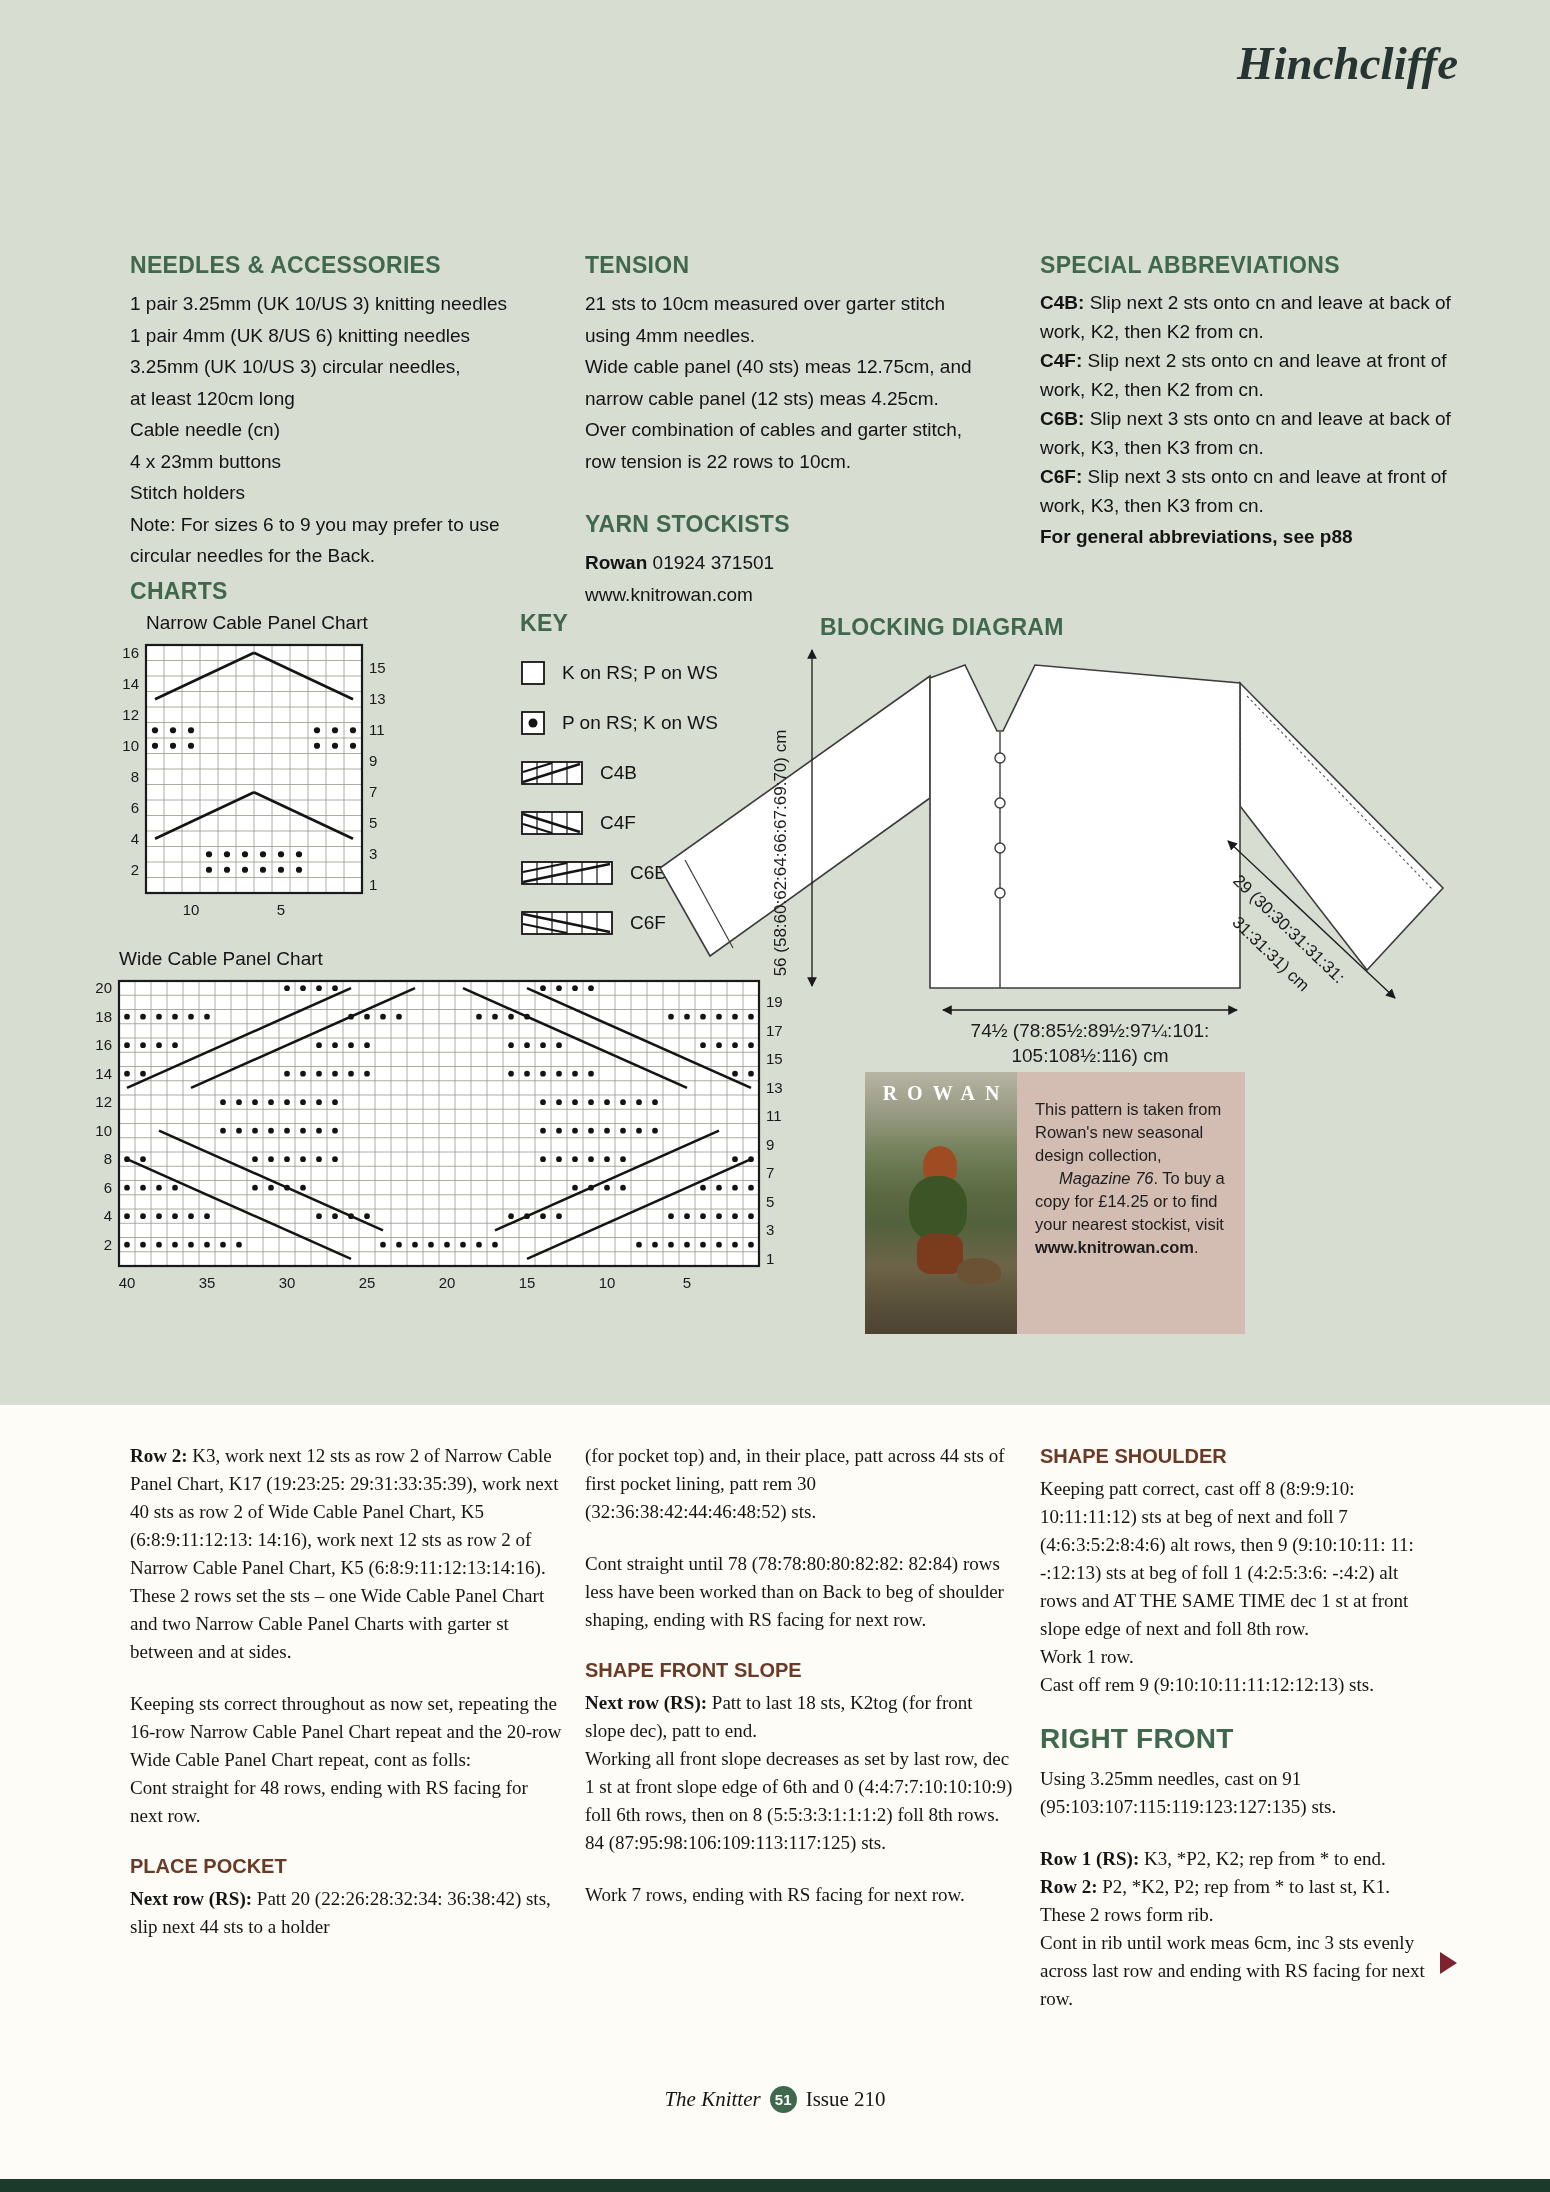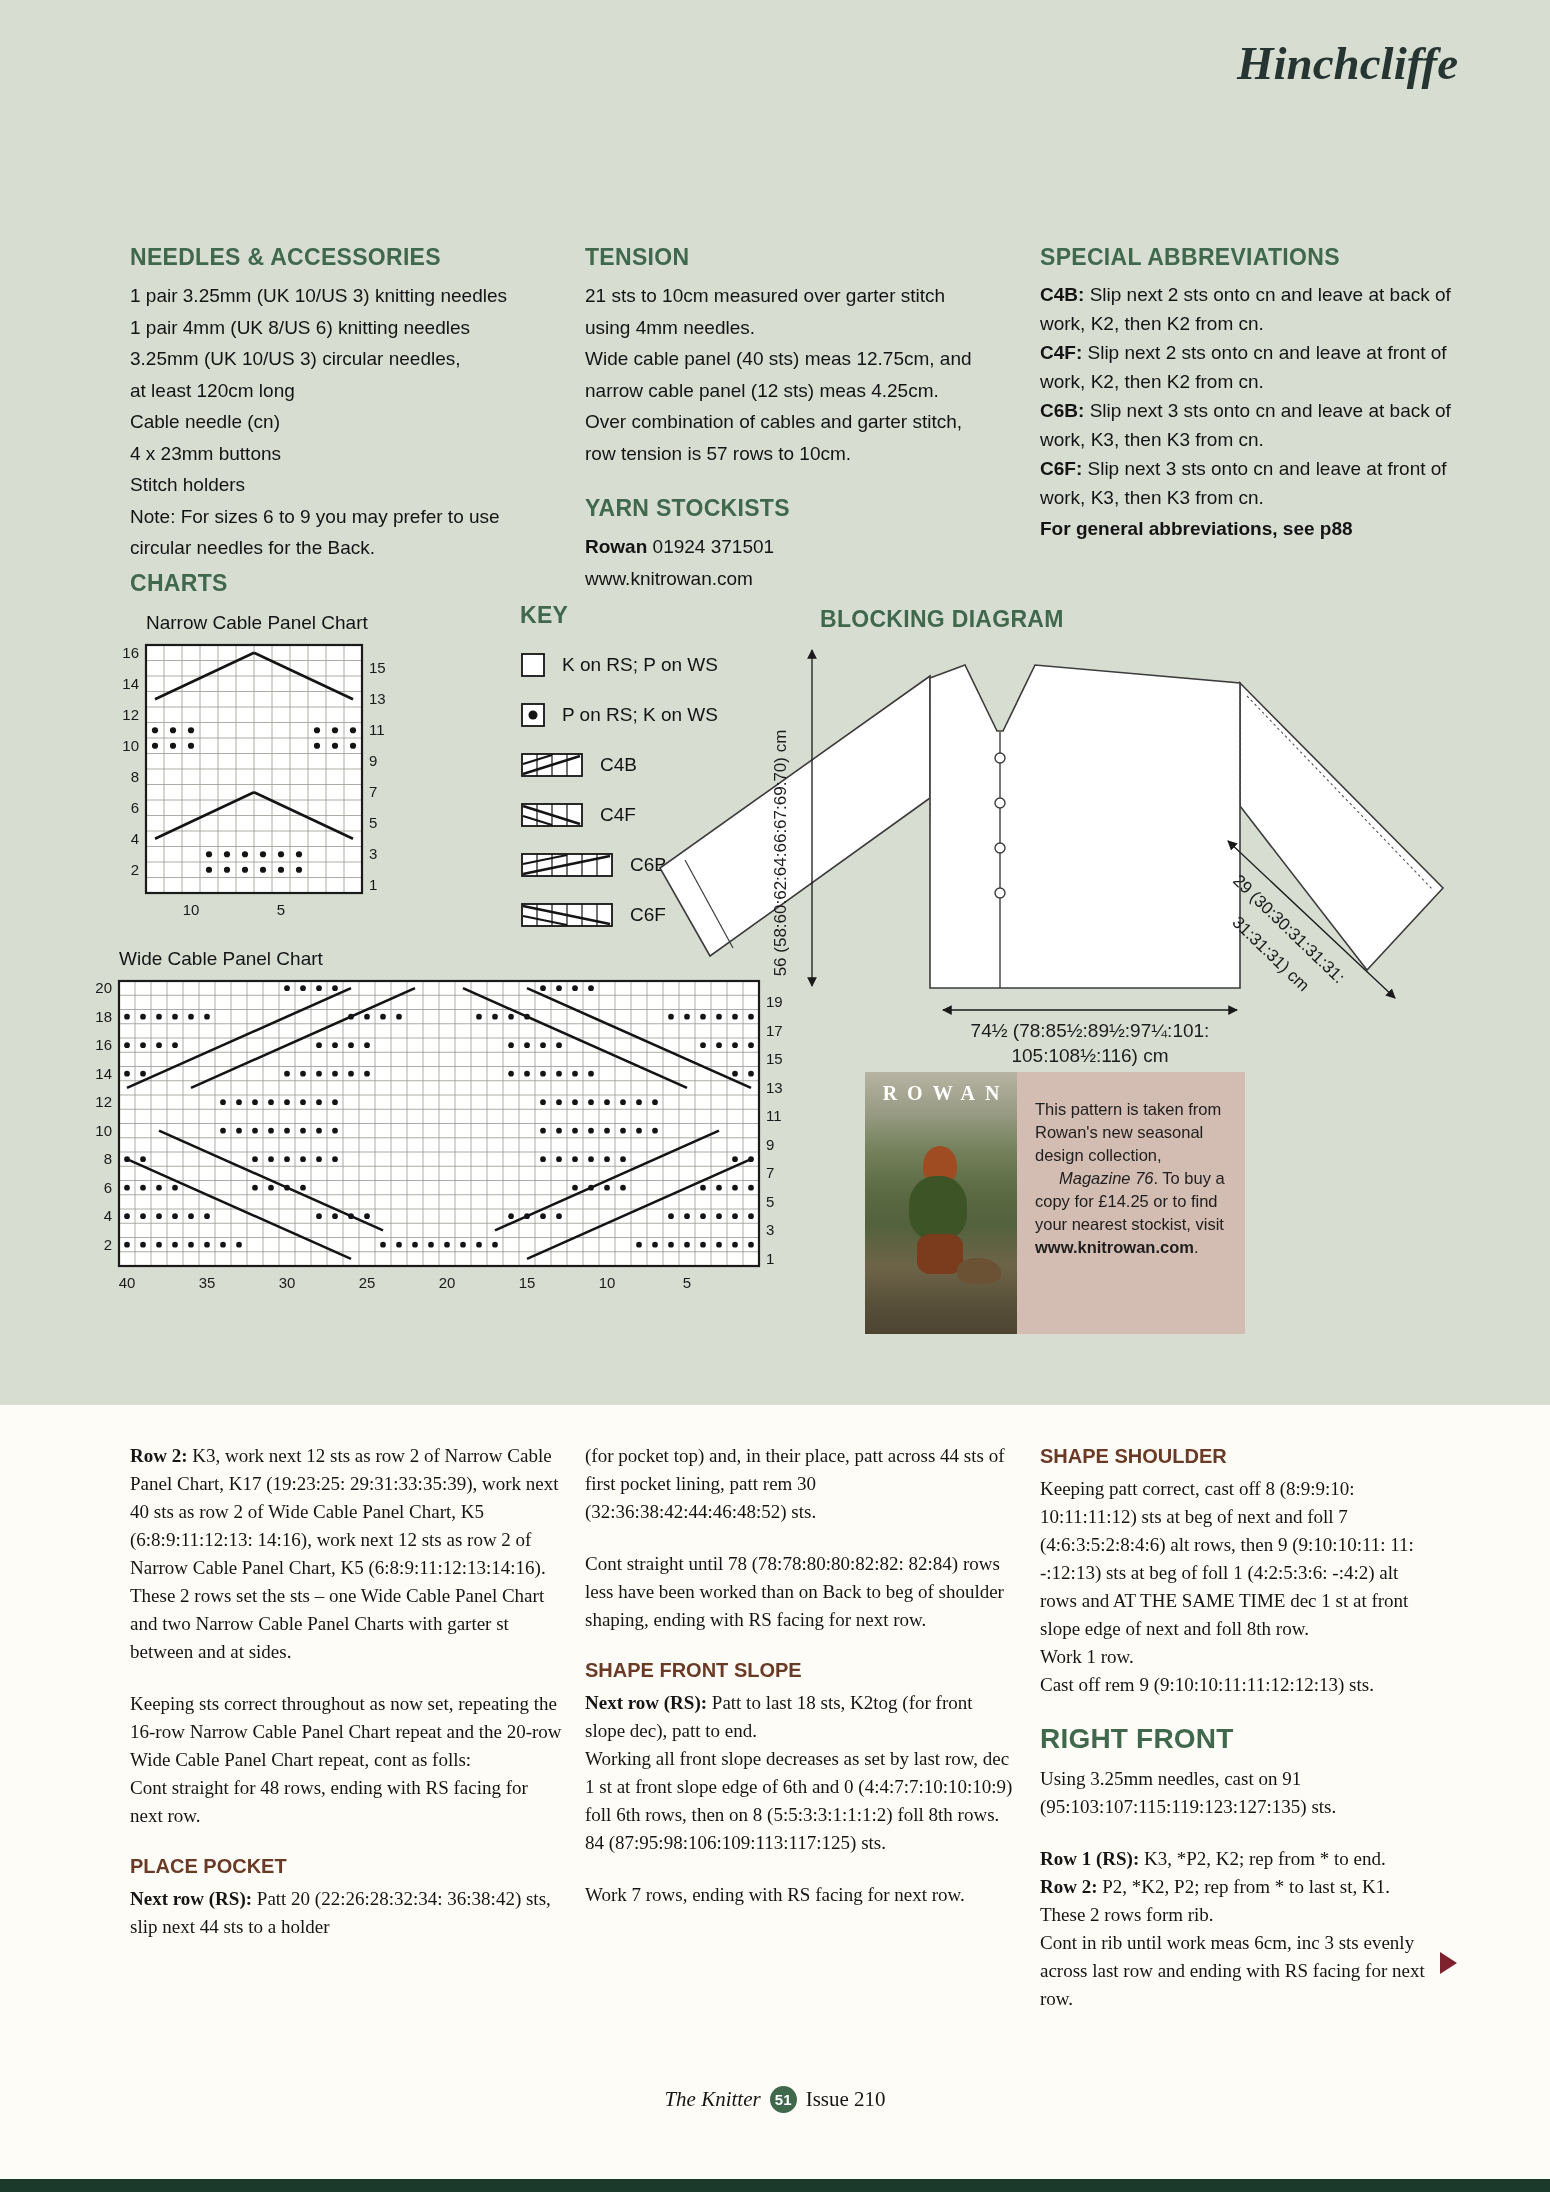--- a/index.html
+++ b/index.html
@@ -3,21 +3,21 @@
 <meta charset="utf-8">
 <style>
   html,body{margin:0;padding:0;}
   .page{position:relative;width:1550px;height:2192px;background:#bef264;overflow:hidden;
         font-family:"Liberation Sans",sans-serif;}
   .sage{position:absolute;left:0;top:0;width:1550px;height:1405px;background:#d8ddd2;}
   .white-sec{position:absolute;left:0;top:1405px;width:1550px;height:787px;background:#fdfcf6;}
 
   .title{position:absolute;top:36px;right:92px;font:italic 600 47px "Liberation Serif",serif;color:#263432;}
 
-  .h-green{font:700 23px/26px "Liberation Sans",sans-serif;color:#3f684d;letter-spacing:.3px;margin:4px 0 10px 0;}
+  .h-green{font:700 23px/26px "Liberation Sans",sans-serif;color:#3f684d;letter-spacing:.3px;margin:12px 0 10px 0;}
   .infocol{position:absolute;top:240px;}
   .infoline{font:400 19px/31.5px "Liberation Sans",sans-serif;color:#141414;}
   .abbr-item{font:400 19px/29px "Liberation Sans",sans-serif;color:#141414;}
   .abbr-item b{font-weight:700;margin-top:24px;}
   .abbr-note{font:700 19px/29px "Liberation Sans",sans-serif;color:#141414;margin-top:2px;}
   .yarn-gap{height:22px;}
 
   .charts-head{position:absolute;left:130px;top:566px;}
   .chart-block{position:absolute;}
   .chart-title{font:400 19px "Liberation Sans",sans-serif;color:#141414;margin:0 0 7px 34px;}
@@ -80,21 +80,21 @@
   </div>
 
   <div class="infocol" style="left:585px;width:455px;">
     <div class="h-green">TENSION</div>
     <div id="tension-lines">
         <div class="infoline">21 sts to 10cm measured over garter stitch</div>
         <div class="infoline">using 4mm needles.</div>
         <div class="infoline">Wide cable panel (40 sts) meas 12.75cm, and</div>
         <div class="infoline">narrow cable panel (12 sts) meas 4.25cm.</div>
         <div class="infoline">Over combination of cables and garter stitch,</div>
-        <div class="infoline">row tension is 57 rows to 10cm.</div>
+        <div class="infoline">row tension is 22 rows to 10cm.</div>
       </div>
     <div class="yarn-gap"></div>
     <div class="h-green">YARN STOCKISTS</div>
     <div class="infoline">
       <b>Rowan</b>
       <span>01924 371501</span>
     </div>
     <div class="infoline">www.knitrowan.com</div>
   </div>
 

